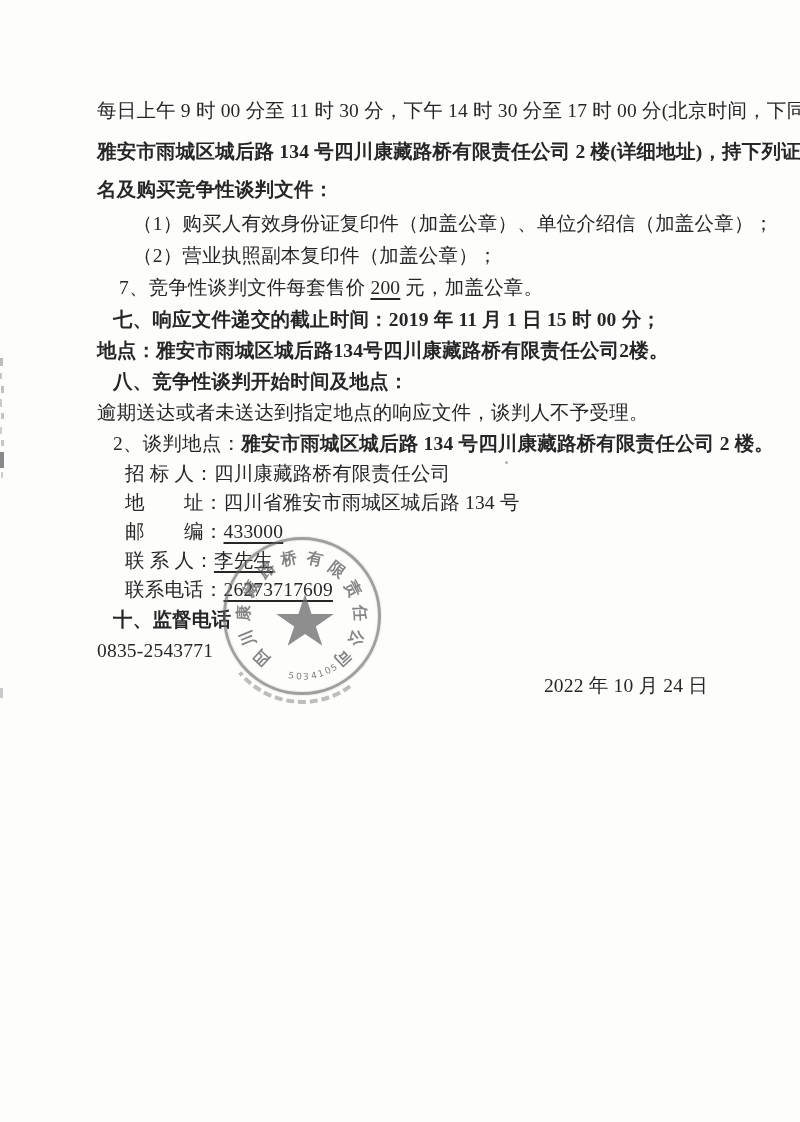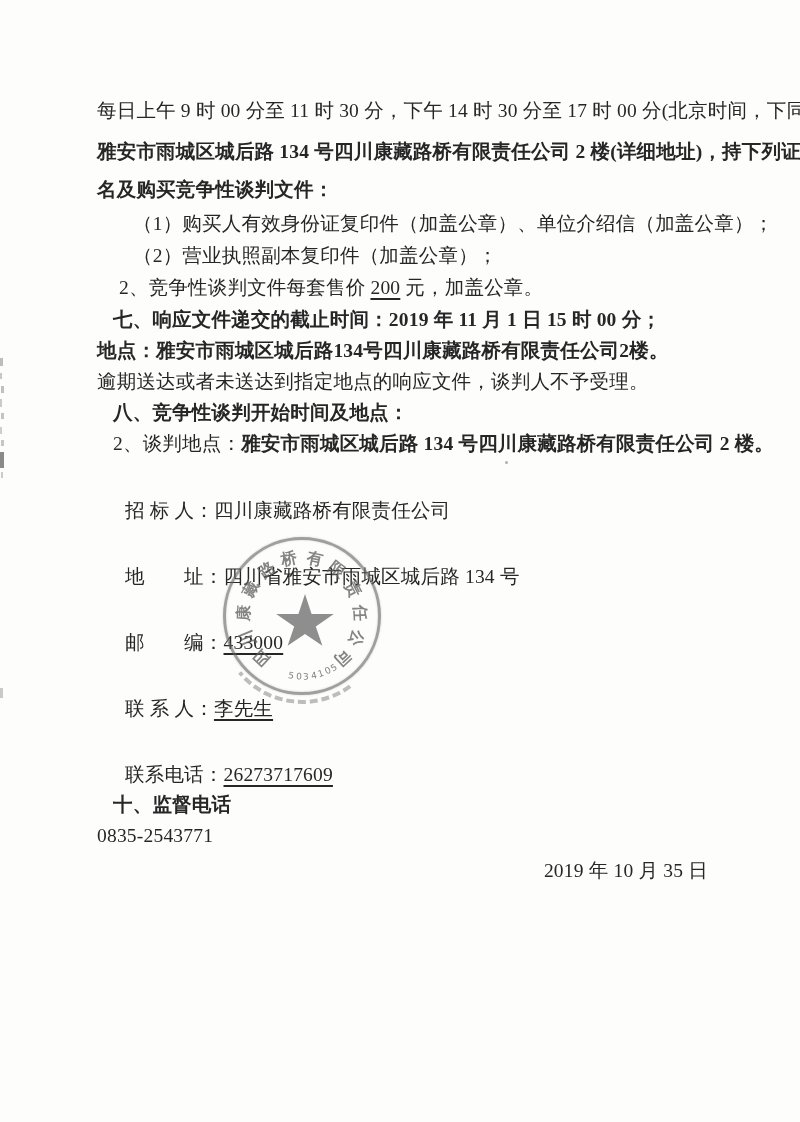--- a/index.html
+++ b/index.html
@@ -13,21 +13,21 @@
   .doc { position:absolute; left:97px; top:90px; width:655px; }
   .l { font-size:19.5px; white-space:pre; letter-spacing:0.2px; }
   .l.bold, .seg-b { font-weight:700; }
   .seg-u { text-decoration:underline; text-underline-offset:4px; text-decoration-thickness:1.5px; }
   .para    { height:41px; line-height:41px; }
   .paraend { height:36px; line-height:36px; }
   .sub     { height:32px; line-height:32px; padding-left:36px; }
   .num     { height:32px; line-height:32px; padding-left:22px; }
   .sect    { height:31px; line-height:31px; padding-left:16px; }
   .flush   { height:31px; line-height:31px; }
-  .contact { height:29px; line-height:29px; padding-left:28px;margin-top:37px; }
+  .contact { height:29px; line-height:29px; padding-left:28px; }
   .date    { height:40px; line-height:40px; text-align:right; padding-right:44px; white-space:pre; }
 
   
   .stamp {
     position:absolute; left:223px; top:537px; width:158px; height:158px;
     border:3px solid rgba(100,100,100,.72); border-radius:50%;
     opacity:.85; pointer-events:none;
     box-shadow:0 0 2px rgba(120,120,120,.45), inset 0 0 2px rgba(120,120,120,.35);
   }
   .stamp-smear {
@@ -56,34 +56,34 @@
 <body>
 
 <div class="page">
 
   <div class="doc" id="doc">
       <div class="l para"><span class="">每日上午 9 时 00 分至 11 时 30 分，下午 14 时 30 分至 17 时 00 分(北京时间，下同)，在</span></div>
       <div class="l para bold"><span class="">雅安市雨城区城后路 134 号四川康藏路桥有限责任公司 2 楼(详细地址)，持下列证件报</span></div>
       <div class="l paraend bold"><span class="">名及购买竞争性谈判文件：</span></div>
       <div class="l sub"><span class="">（1）购买人有效身份证复印件（加盖公章）、单位介绍信（加盖公章）；</span></div>
       <div class="l sub"><span class="">（2）营业执照副本复印件（加盖公章）；</span></div>
-      <div class="l num"><span class="">2、竞争性谈判文件每套售价 </span><span class="seg-u">200</span><span class=""> 元，加盖公章。</span></div>
+      <div class="l num"><span class="">7、竞争性谈判文件每套售价 </span><span class="seg-u">200</span><span class=""> 元，加盖公章。</span></div>
       <div class="l sect bold"><span class="">七、响应文件递交的截止时间：2019 年 11 月 1 日 15 时 00 分；</span></div>
       <div class="l flush bold"><span class="">地点：雅安市雨城区城后路134号四川康藏路桥有限责任公司2楼。</span></div>
+      <div class="l sect bold"><span class="">八、竞争性谈判开始时间及地点：</span></div>
       <div class="l flush"><span class="">逾期送达或者未送达到指定地点的响应文件，谈判人不予受理。</span></div>
-      <div class="l sect bold"><span class="">八、竞争性谈判开始时间及地点：</span></div>
       <div class="l sect"><span class="">2、谈判地点：</span><span class="seg-b ">雅安市雨城区城后路 134 号四川康藏路桥有限责任公司 2 楼。</span></div>
       <div class="l contact"><span class="">招 标 人：四川康藏路桥有限责任公司</span></div>
       <div class="l contact"><span class="">地　　址：四川省雅安市雨城区城后路 134 号</span></div>
       <div class="l contact"><span class="">邮　　编：</span><span class="seg-u">433000</span></div>
       <div class="l contact"><span class="">联 系 人：</span><span class="seg-u">李先生</span></div>
       <div class="l contact"><span class="">联系电话：</span><span class="seg-u">26273717609</span></div>
       <div class="l sect bold"><span class="">十、监督电话</span></div>
       <div class="l flush"><span class="">0835-2543771</span></div>
-      <div class="l date"><span class="">2019 年 10 月 35 日</span></div>
+      <div class="l date"><span class="">2022 年 10 月 24 日</span></div>
     </div>
 
   <div class="stamp" id="stamp" style="color: rgb(111, 111, 111);">
     <div class="stamp-smear"></div>
     <div id="stamp-arc">
         <span class="arc-ch" style="left: 36.4441px; top: 118.419px; transform: translate(-50%, -50%) rotate(-137deg);">四</span>
         <span class="arc-ch" style="left: 22.2579px; top: 97.8125px; transform: translate(-50%, -50%) rotate(-112.091deg);">川</span>
         <span class="arc-ch" style="left: 18.0701px; top: 73.1483px; transform: translate(-50%, -50%) rotate(-87.1818deg);">康</span>
         <span class="arc-ch" style="left: 24.66px; top: 49.0147px; transform: translate(-50%, -50%) rotate(-62.2727deg);">藏</span>
         <span class="arc-ch" style="left: 40.8015px; top: 29.9016px; transform: translate(-50%, -50%) rotate(-37.3636deg);">路</span>

